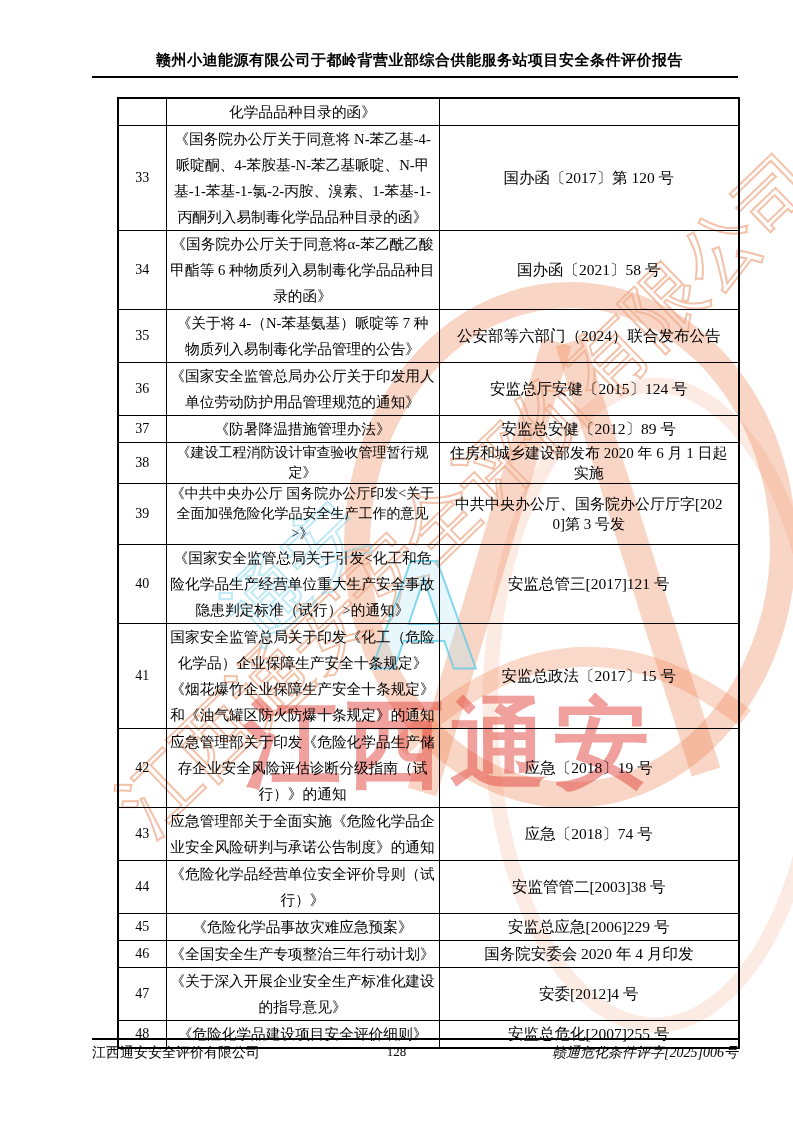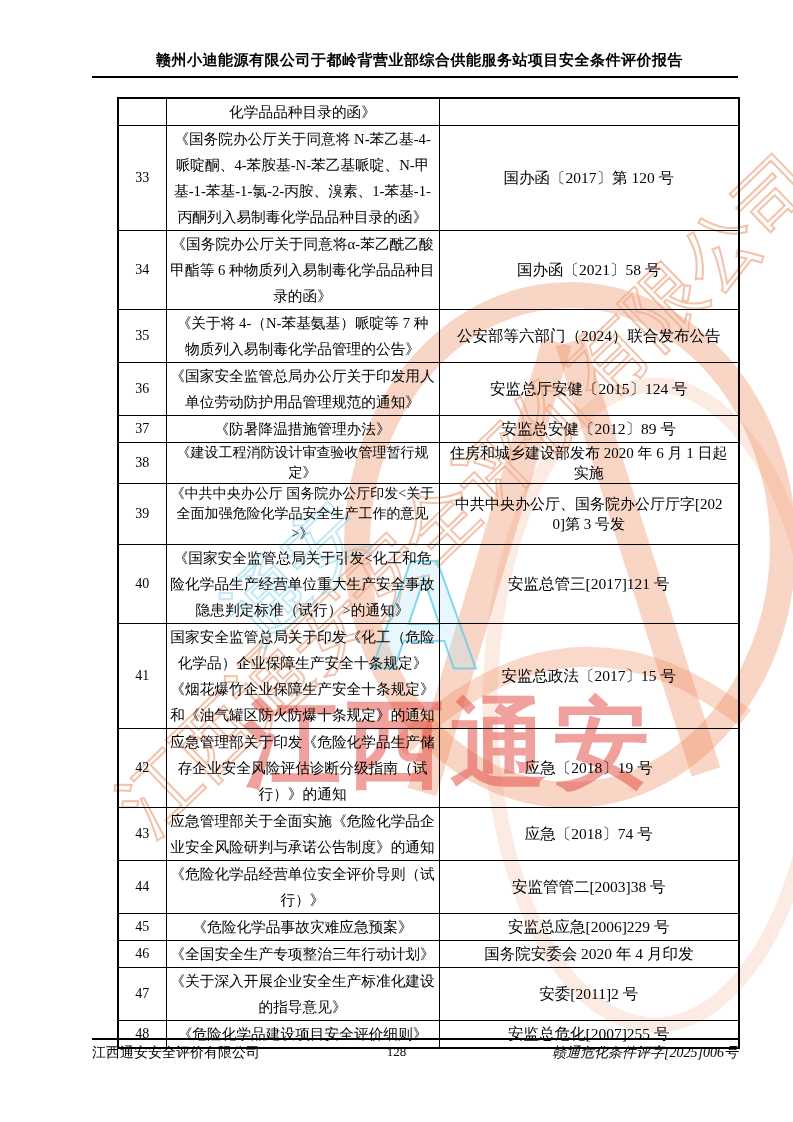--- a/index.html
+++ b/index.html
@@ -161,21 +161,21 @@
             <td class="doc">安监总应急[2006]229 号</td>
           </tr>
           <tr>
             <td class="num">46</td>
             <td class="title">《全国安全生产专项整治三年行动计划》</td>
             <td class="doc">国务院安委会 2020 年 4 月印发</td>
           </tr>
           <tr>
             <td class="num">47</td>
             <td class="title">《关于深入开展企业安全生产标准化建设的指导意见》</td>
-            <td class="doc">安委[2011]2 号</td>
+            <td class="doc">安委[2012]4 号</td>
           </tr>
           <tr>
             <td class="num">48</td>
             <td class="title">《危险化学品建设项目安全评价细则》</td>
             <td class="doc">安监总危化[2007]255 号</td>
           </tr>
         </tbody>
     </table>
 
     <div class="footer-rule"></div>

